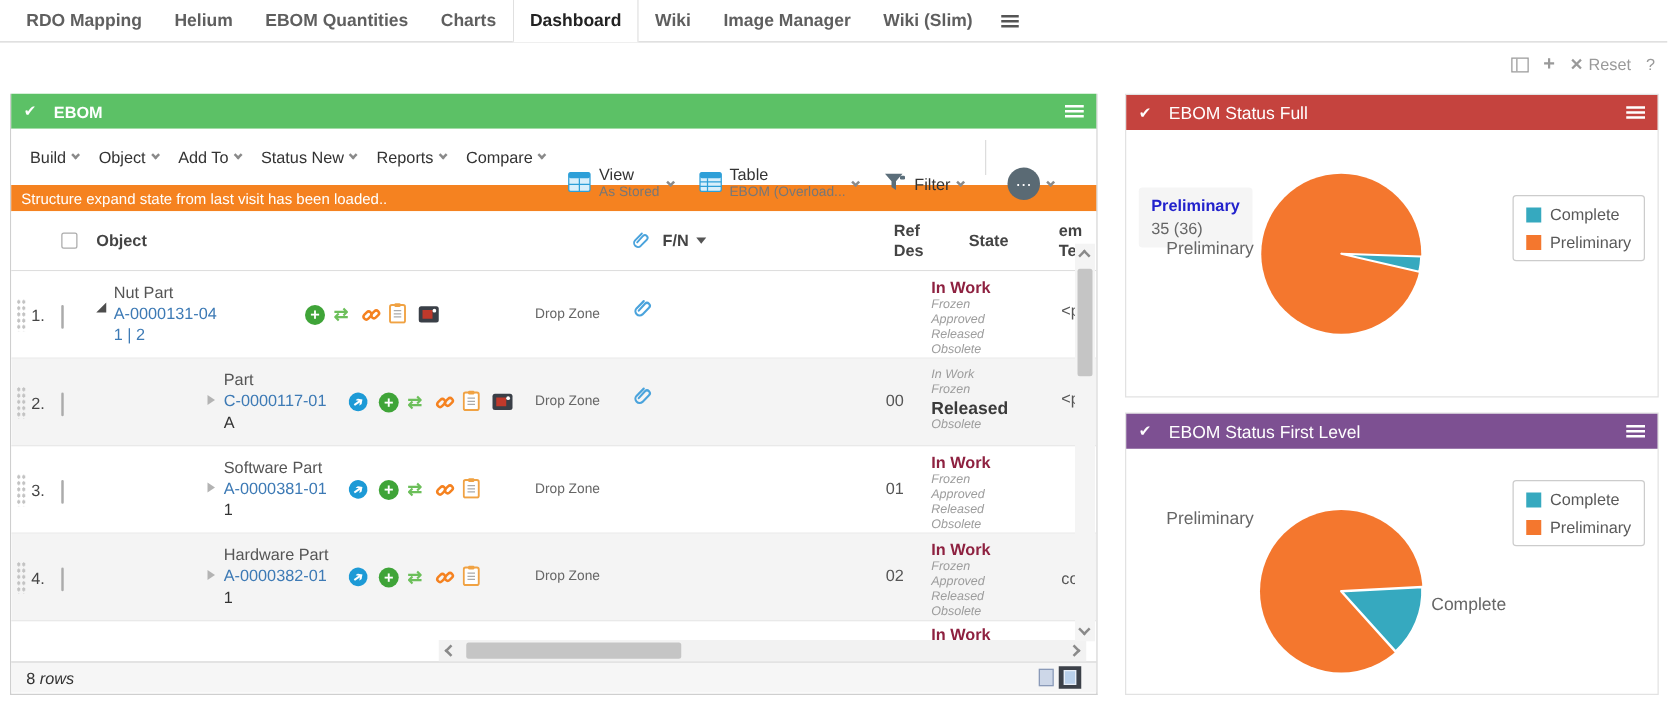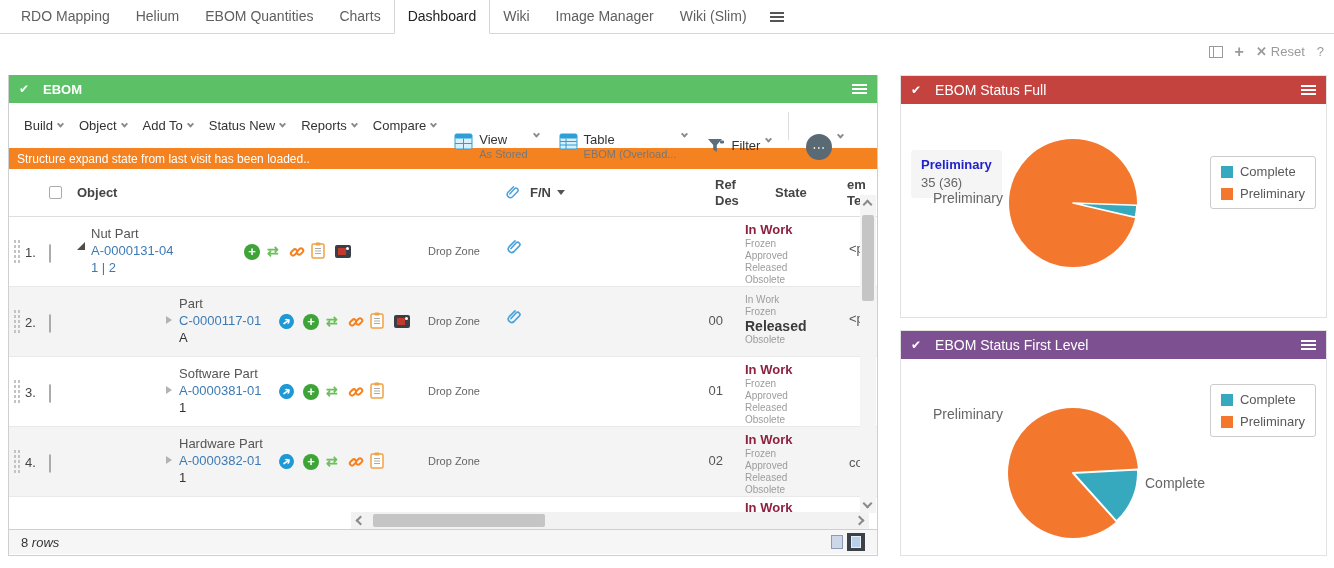--- a/index.html
+++ b/index.html
@@ -1,20 +1,20 @@
 <!DOCTYPE html>
 <html><head>
 <meta charset="utf-8">
 <style>
   * { box-sizing: border-box; margin:0; padding:0; }
   html,body { width:1334px; height:568px; background:#fff; font-family:"Liberation Sans",sans-serif; color:#333; overflow:hidden; position:relative; }
 
   
   .navbar { display:flex; align-items:flex-end; height:34px; border-bottom:1px solid #d6d6d6; padding-left:8px; background:#fff; }
-  .tab { padding:8px 13px 9px; font-weight:normal; font-size:14px; color:#5f5f5f; white-space:nowrap; cursor:default; }
+  .tab { padding:8px 13px 9px; font-weight:bold; font-size:14px; color:#5f5f5f; white-space:nowrap; cursor:default; }
   .tab.active { background:#fff; border:1px solid #d6d6d6; border-bottom:1px solid #fff; margin-bottom:-1px; color:#222; border-radius:2px 2px 0 0; padding-top:9px; }
   .nav-burger { margin:0 0 11px 10px; display:flex; flex-direction:column; gap:2px; }
   .nav-burger i { display:block; width:14px; height:2px; background:#555; }
 
   
   .utility { position:absolute; top:44px; right:10px; display:flex; align-items:center; gap:12px; color:#9a9a9a; font-size:13px; }
   .col-icon { width:14px; height:12px; border:1px solid #9a9a9a; display:flex; }
   .col-icon i { width:4px; height:100%; border-right:1px solid #9a9a9a; }
   .u-plus { font-size:16px; font-weight:bold; line-height:12px; }
   .u-x { font-weight:bold; }
@@ -26,21 +26,21 @@
   .panel-head.green { background:#5cc166; }
   .panel-head .check { font-size:12px; margin-right:14px; font-weight:normal; }
   .panel-head .spacer { flex:1; }
   .burger { display:flex; flex-direction:column; gap:2px; cursor:pointer; }
   .burger i { display:block; width:15px; height:2px; background:#fff; }
 
   .toolbar { height:45px; display:flex; align-items:center; padding:0 8px; gap:2px; font-size:13px; color:#333; background:#fff; }
   .menu-item { display:flex; align-items:center; gap:5px; padding:4px 7px; cursor:pointer; white-space:nowrap; }
   .chev { display:inline-block; width:6px; height:6px; border-right:2px solid #8a8a8a; border-bottom:2px solid #8a8a8a; transform:rotate(45deg) translate(-1px,-1px); }
   .chev.sm { width:5px; height:5px; }
-  .tool-group { display:flex; align-items:flex-start; gap:6px; padding:0 9px; cursor:pointer;margin-top:43px; }
+  .tool-group { display:flex; align-items:center; gap:6px; padding:0 9px; cursor:pointer;margin-top:43px; }
   .two-line { display:flex; flex-direction:column; line-height:1.15; }
   .two-line .t1 { font-size:13px; color:#333; }
   .two-line .t2 { font-size:11px; color:#777; }
   .divider { width:1px; height:28px; background:#ddd; margin:0 6px; }
   .ellipsis-btn { width:26px; height:26px; border-radius:50%; background:#5a6a74; color:#fff; display:flex; align-items:center; justify-content:center; font-size:13px; letter-spacing:1px; cursor:pointer; }
 
   .msgbar { height:21px; background:#f58220; color:#fff; font-size:12px; display:flex; align-items:center; padding:0 8px; }
 
   
   .thead { position:relative; height:48px; border-bottom:1px solid #dedede; background:#fff; font-size:13px; font-weight:bold; color:#444; }
@@ -66,21 +66,21 @@
   .ic-plus { width:16px; height:16px; border-radius:50%; background:#3fa438; color:#fff; font-size:13px; font-weight:bold; line-height:15px; text-align:center; cursor:pointer; }
   .ic-sync { color:#6cbf5a; font-size:14px; font-weight:bold; cursor:pointer; }
   .ic-img { width:16px; height:13px; border-radius:2px; background:#3a3f47; position:relative; cursor:pointer; }
   .ic-img i { position:absolute; left:3px; top:3px; width:8px; height:7px; background:#c0392b; }
   .ic-img b { position:absolute; right:2px; top:2px; width:3px; height:3px; border-radius:50%; background:#fff; }
   .dropzone { font-size:11px; color:#666; cursor:pointer; }
   .refdes { font-size:13px; color:#555; text-align:right; }
   .state-stack { line-height:12px; }
   .st-main { font-size:13px; font-weight:bold; color:#8e2140; line-height:16px; }
   .st-main.dark { color:#3a3a3a; font-size:14px; }
-  .st-min { font-size:10px; color:#9c9c9c; }
+  .st-min { font-size:10px; font-style:italic; color:#9c9c9c; }
   .lastcol { font-size:13px; color:#555; }
 
   
   .vscroll { position:absolute; right:1px; top:120px; width:16px; height:318px; background:#f4f4f4; z-index:5; }
   .vscroll .arr { position:absolute; left:4px; width:7px; height:7px; border-right:2px solid #8a8a8a; border-bottom:2px solid #8a8a8a; cursor:pointer; }
   .vscroll .up { top:6px; transform:rotate(-135deg); }
   .vscroll .dn { bottom:6px; transform:rotate(45deg); }
   .vthumb { position:absolute; left:2px; top:20px; width:12px; height:86px; background:#c5c5c5; border-radius:2px; cursor:grab; }
   .hscroll-row { position:relative; height:17px; background:#fff; }
   .htrack { position:absolute; left:342px; top:0; width:518px; height:17px; background:#f2f2f2; }

